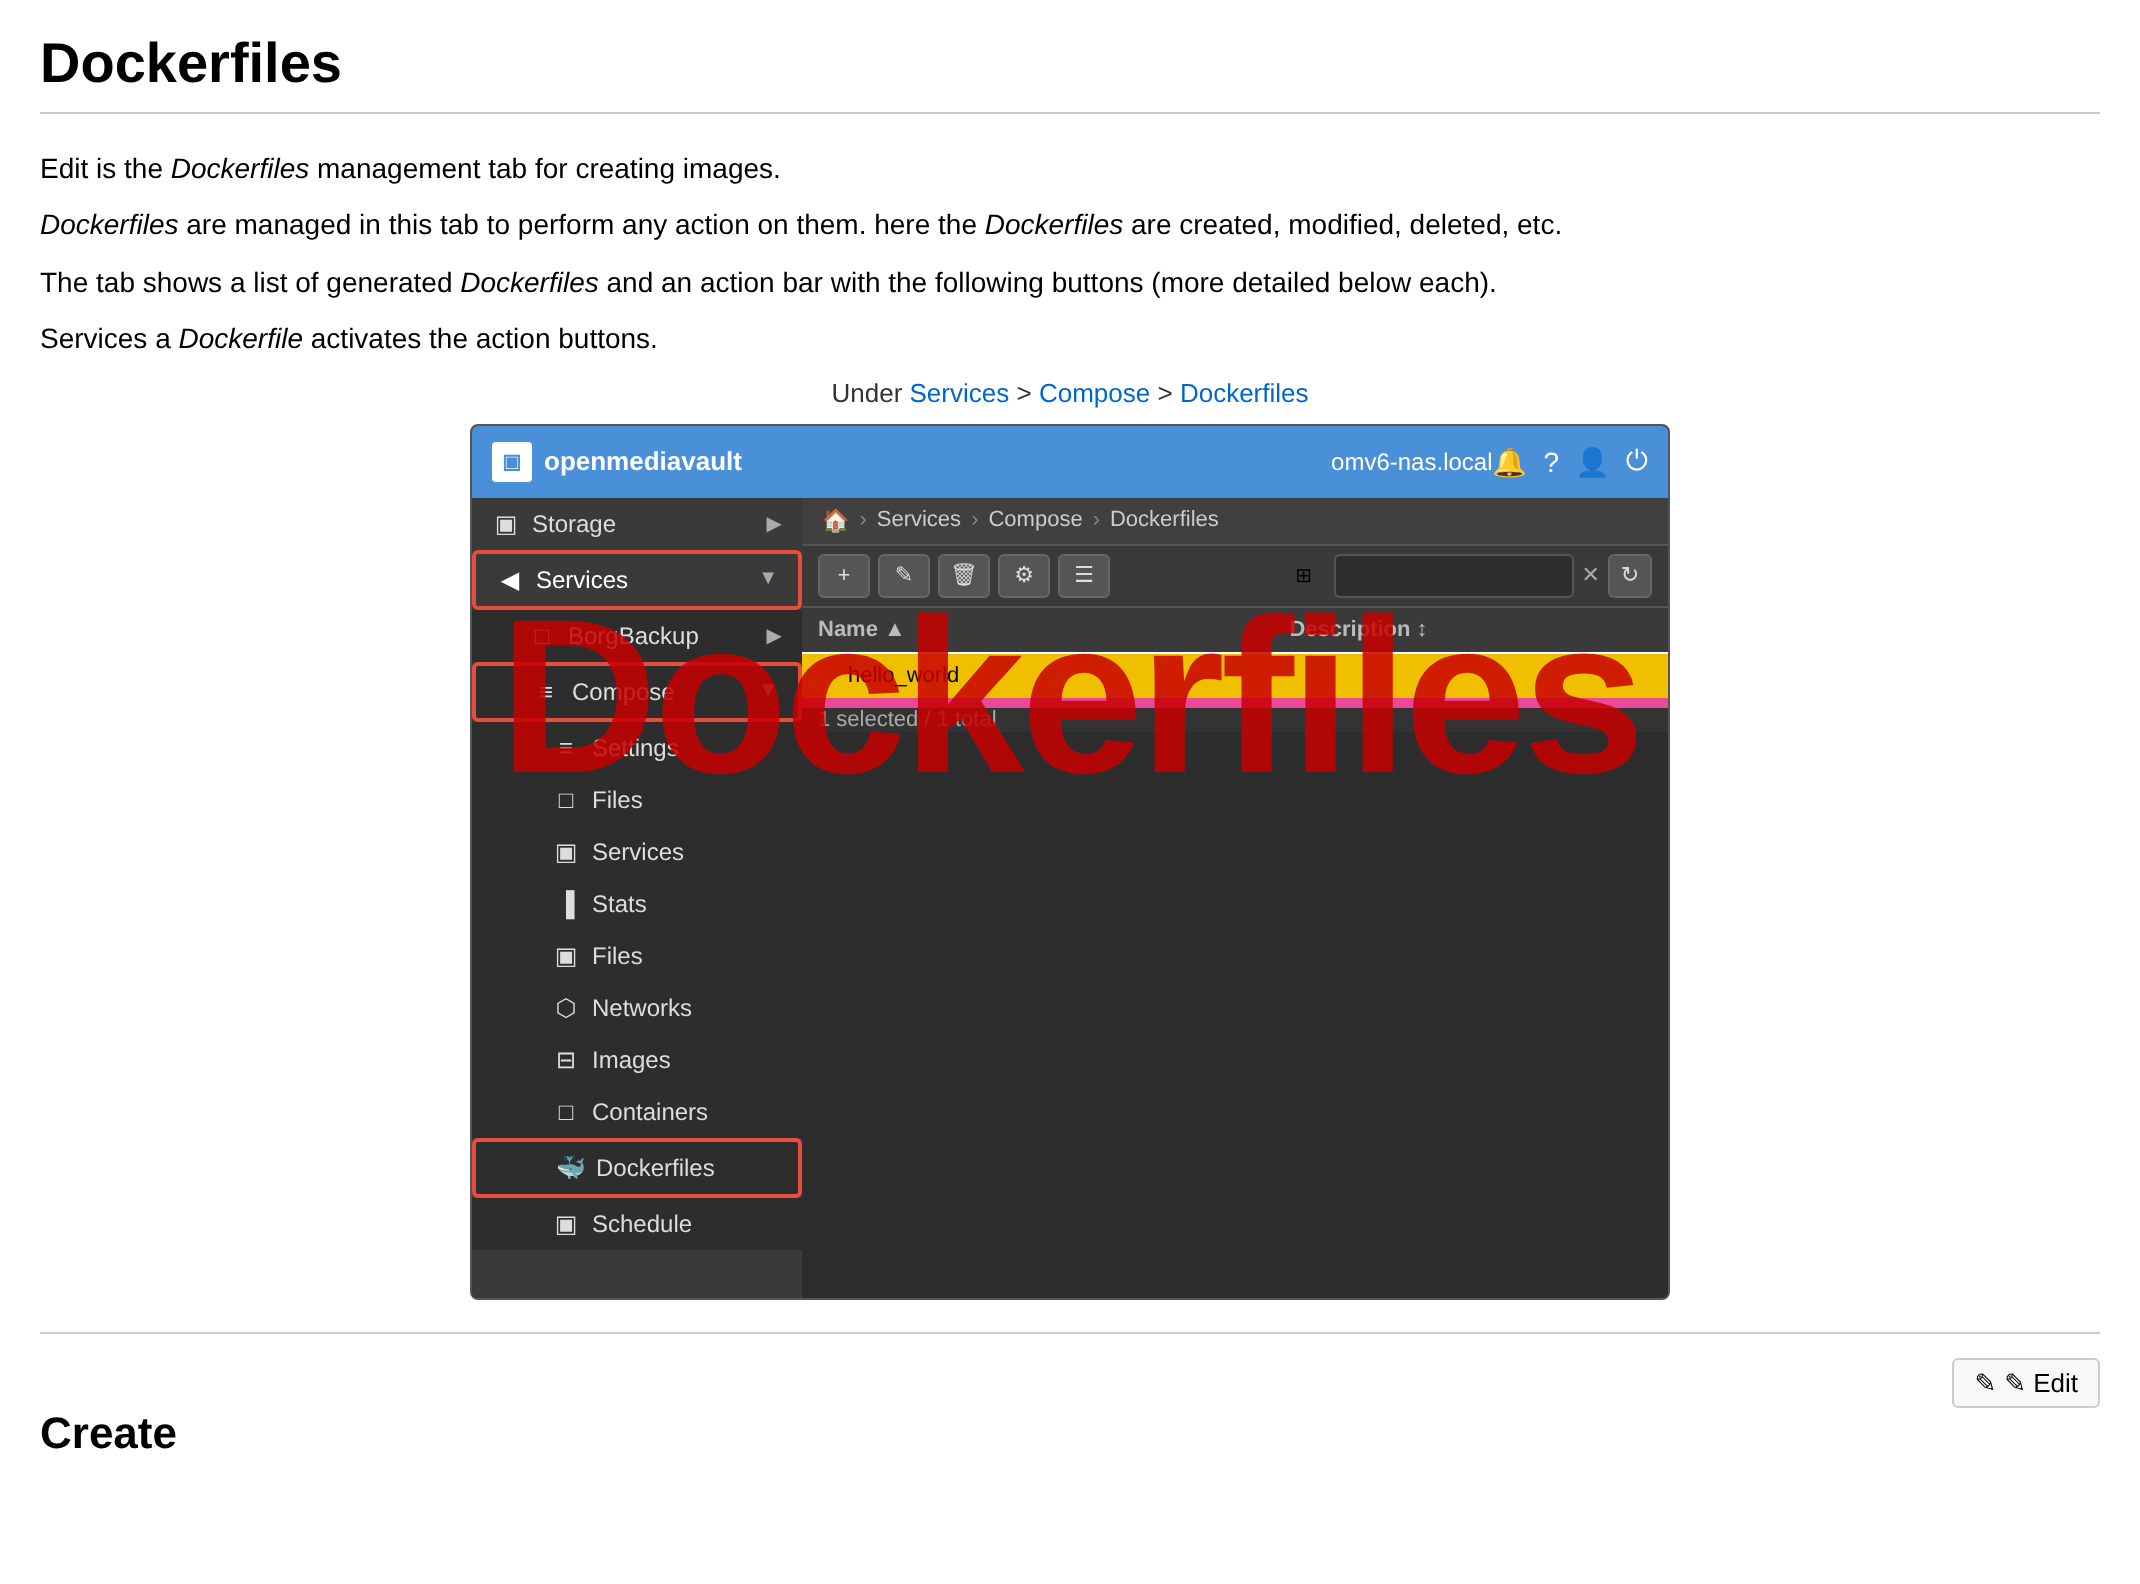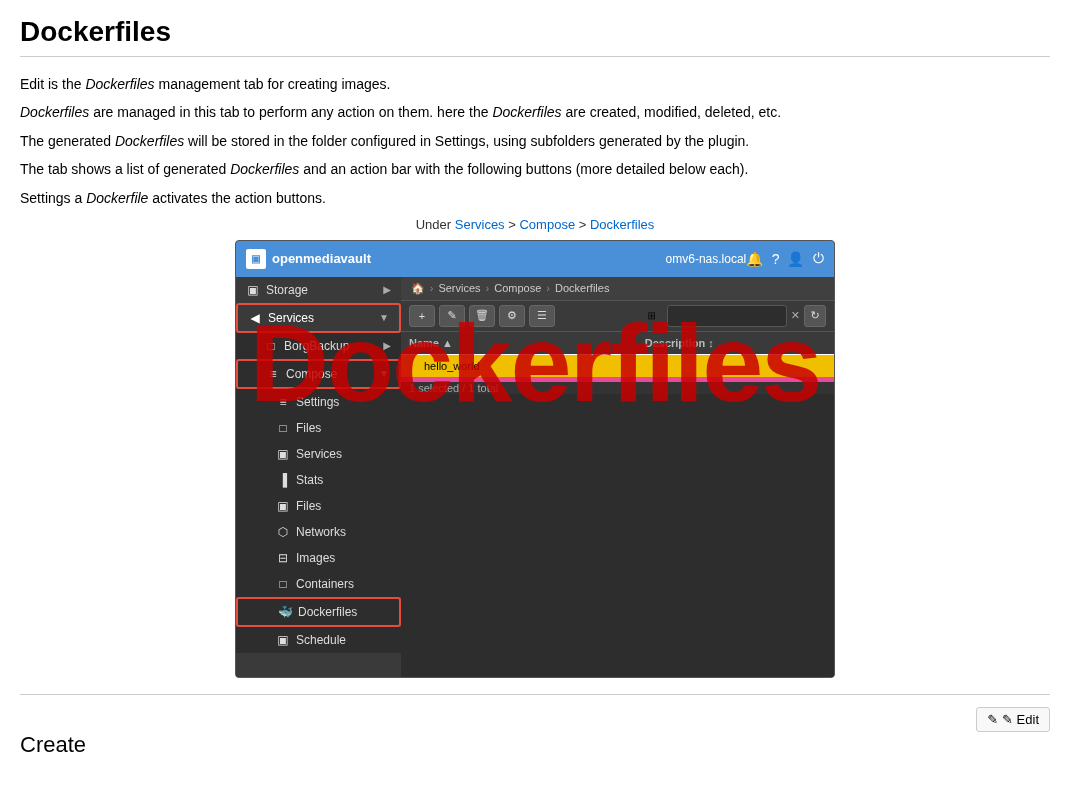--- a/index.html
+++ b/index.html
@@ -323,21 +323,21 @@
       font-size: 13px;
       cursor: pointer;
       border-radius: 3px;
       display: flex;
       align-items: center;
       gap: 4px;
     }
 
     .section-title {
       font-size: 22px;
-      font-weight: normal;
+      font-weight: bold;
       margin-bottom: 10px;
       clear: both;
     }
 
     .section-intro {
       margin-bottom: 8px;
       line-height: 1.6;
     }
 
     .grid-icon-btn {
@@ -360,27 +360,24 @@
 
     <div class="watermark">Dockerfiles</div>
 
     <p class="intro-text">
       <span>Edit is the </span><em>Dockerfiles</em><span> management tab for creating images.</span>
     </p>
     <p class="intro-text">
       <em>Dockerfiles</em><span> are managed in this tab to perform any action on them. here the </span><em>Dockerfiles</em><span> are created, modified, deleted, etc.</span>
     </p>
     <p class="intro-text">
-      <span>The generated </span><em>Dockerfiles</em><span> will be stored in the folder configured in Settings, using subfolders generated by the plugin.</span>
-    </p>
-    <p class="intro-text">
       The tab shows a list of generated <em>Dockerfiles</em> and an action bar with the following buttons (more detailed below each).
     </p>
     <p class="intro-text">
-      <span>Settings a </span><em>Dockerfile</em><span> activates the action buttons.</span>
+      <span>Services a </span><em>Dockerfile</em><span> activates the action buttons.</span>
     </p>
 
     <p class="breadcrumb-line">
       <span>Under </span>
       <a href="#">Services</a>
       <span> &gt; </span>
       <a href="#">Compose</a>
       <span> &gt; </span>
       <a href="#">Dockerfiles</a>
     </p>

